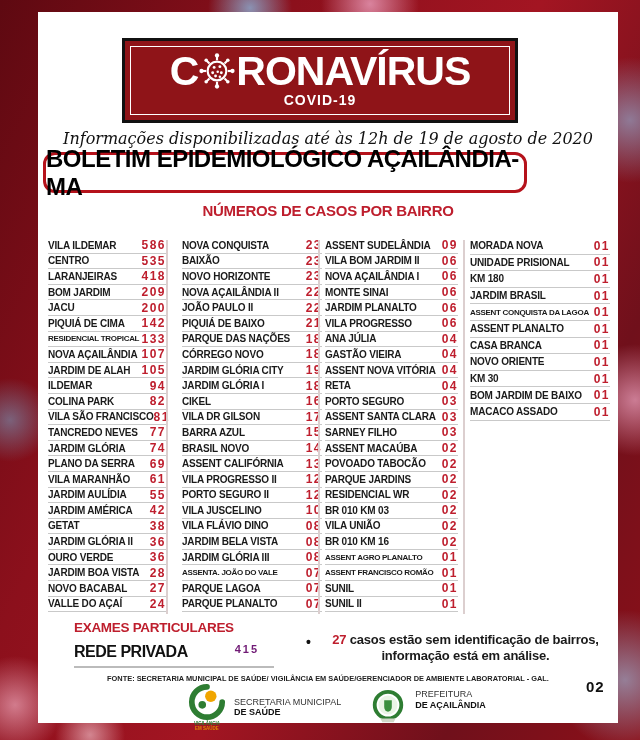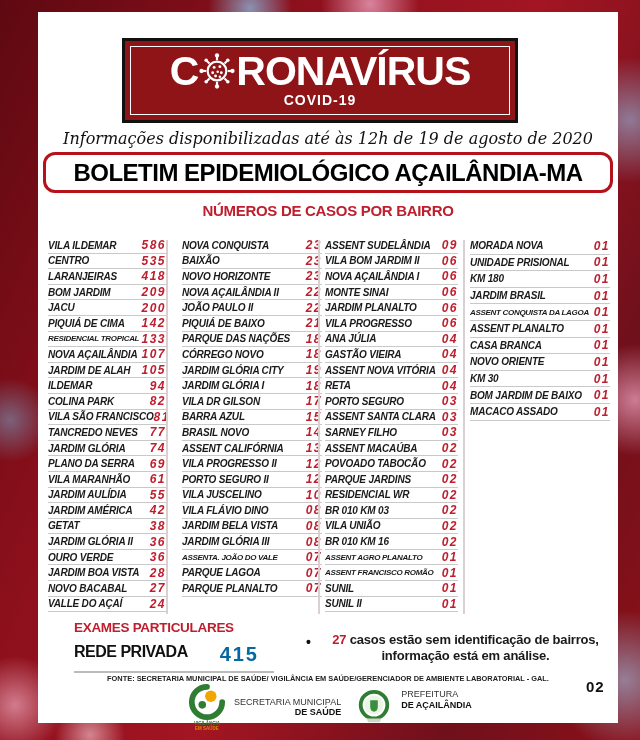--- a/index.html
+++ b/index.html
@@ -36,35 +36,35 @@
   }
   .virus-glyph{ width:36px; height:36px; margin:0 1px; }
   .logo-sub{ color:#fff; font-weight:bold; font-size:14px; letter-spacing:1px; line-height:19px; }
   
   .info-line{
     position:absolute; left:0; top:117px; width:100%; text-align:center;
     font-family:"DejaVu Serif", serif; font-style:italic; font-size:16px; color:#111;
   }
   
   .bulletin-box{
-    position:absolute; left:5px; top:140px; width:570px; height:41px;
+    position:absolute; left:5px; top:140px; width:484px; height:41px;
     border:3px solid #b5121b; border-radius:12px;
     display:flex; align-items:center; justify-content:center;
   }
   .bulletin-box span{
     font-weight:bold; font-size:24px; letter-spacing:-0.5px; color:#000;
   }
   
   .section-title{
     position:absolute; left:0; top:190px; width:100%; text-align:center;
     color:#be1e2d; font-weight:bold; font-size:15px; letter-spacing:-0.3px;
   }
   
   .cols{ position:absolute; left:0; top:226px; width:100%; height:386px; }
-  .col{ position:absolute; top:0; display:flex; flex-direction:column;font-style:italic; }
+  .col{ position:absolute; top:0; display:flex; flex-direction:column; }
   .col-0{ left:10px;  width:118px; }
   .col-1{ left:144px; width:140px; }
   .col-2{ left:287px; width:133px; }
   .col-3{ left:432px; width:140px; }
   .vdiv{ position:absolute; top:2px; width:2px; height:374px; background:#dccfcf; }
   .vdiv-0{ left:128px; } .vdiv-1{ left:280px; } .vdiv-2{ left:425px; }
   .row{
     height:15.6px; display:flex; align-items:center; justify-content:space-between;
     border-bottom:1px solid #c9c9c9;
   }
@@ -73,36 +73,36 @@
   .bname.tight{ font-size:8px; letter-spacing:-0.3px; }
   .bcount{ font-weight:bold; font-size:12px; color:#be1e2d; letter-spacing:1.5px; white-space:nowrap; }
   
   .exames{ position:absolute; left:36px; top:608px; width:200px; }
   .exames-title{ color:#be1e2d; font-weight:bold; font-size:13.5px; letter-spacing:-0.3px; }
   .exames-row{
     display:flex; justify-content:space-between; align-items:flex-start;
     margin-top:8px; padding-bottom:5px; border-bottom:2px solid #bbb;
   }
   .exames-label{ font-weight:bold; font-size:16px; color:#111; letter-spacing:-0.5px; }
-  .exames-value{ font-weight:bold; font-size:20px; color:#0369a1; letter-spacing:2px; margin-right:15px; }
+  .exames-value{ font-weight:bold; font-size:11px; color:#701a75; letter-spacing:2px; margin-right:15px; }
   
   .note{ position:absolute; left:268px; top:620px; width:300px; display:flex; }
   .note-bullet{ font-size:14px; font-weight:bold; color:#111; margin:2px 14px 0 0; }
   .note-text{ font-weight:bold; font-size:13px; color:#1a1a1a; text-align:center; line-height:16px; letter-spacing:-0.2px; }
   .note-num{ color:#be1e2d; }
   
   .fonte{
     position:absolute; left:0; top:662px; width:100%; text-align:center;
     font-weight:bold; font-size:7.4px; color:#222; letter-spacing:0;
   }
   .logos{ position:absolute; left:150px; top:674px; height:42px; display:flex; align-items:center; }
   .org-logo{ width:38px; height:38px; }
   .vig-label{ text-align:center; color:#2e7d32; font-weight:bold; font-size:4.5px; line-height:5px; margin-top:-4px; }
   .vig-label .l2{ color:#e08a00; }
-  .org-text{ text-align:right; font-size:9px; color:#333; line-height:10.5px; margin:0 14px 0 8px; }
+  .org-text{ text-align:left; font-size:9px; color:#333; line-height:10.5px; margin:0 28px 0 8px; }
   .org-text b{ color:#111; }
   .org-text-left{ text-align:left; margin:0 0 15px 8px; }
   .page-num{
     position:absolute; left:548px; top:666px; font-weight:bold; font-size:15px; color:#111; letter-spacing:1px;
   }
 </style>
 </head>
 <body>
 
 <div class="card">
@@ -290,20 +290,24 @@
         </div>
         <div class="row">
           <span class="bname">JARDIM GLÓRIA CITY</span>
           <span class="bcount">19</span>
         </div>
         <div class="row">
           <span class="bname">JARDIM GLÓRIA I</span>
           <span class="bcount">18</span>
         </div>
         <div class="row">
+          <span class="bname">CIKEL</span>
+          <span class="bcount">16</span>
+        </div>
+        <div class="row">
           <span class="bname">VILA DR GILSON</span>
           <span class="bcount">17</span>
         </div>
         <div class="row">
           <span class="bname">BARRA AZUL</span>
           <span class="bcount">15</span>
         </div>
         <div class="row">
           <span class="bname">BRASIL NOVO</span>
           <span class="bcount">14</span>

